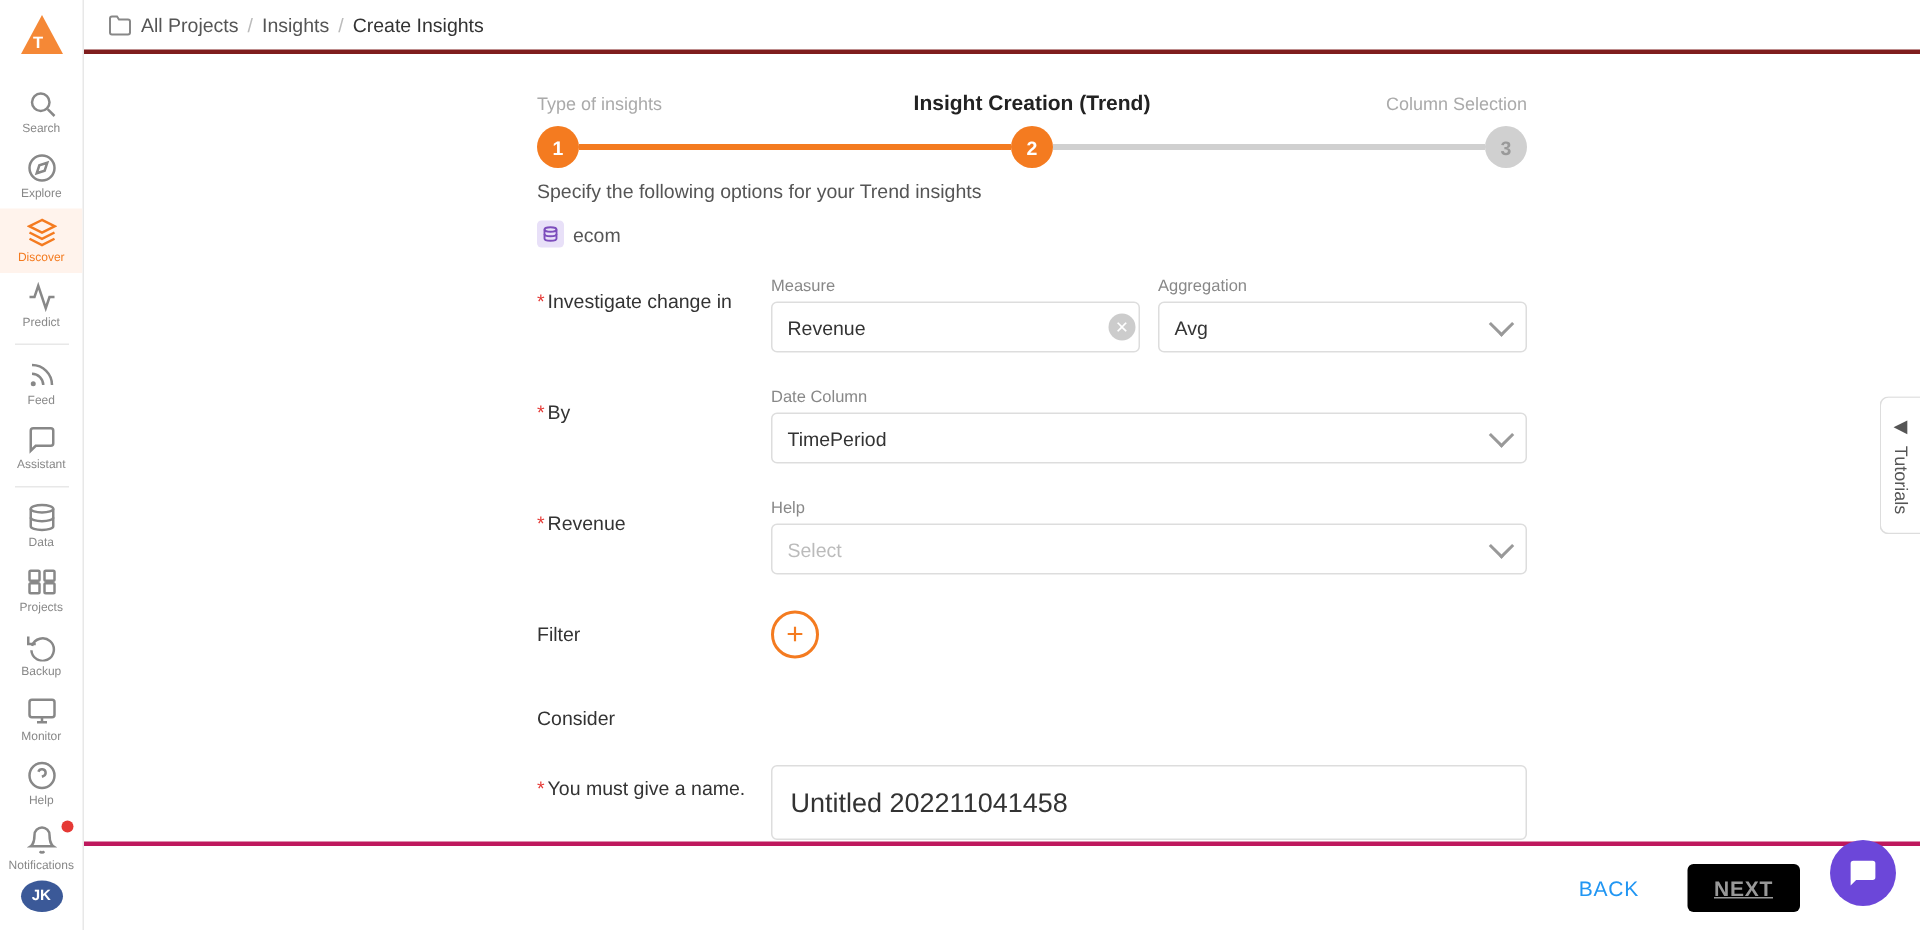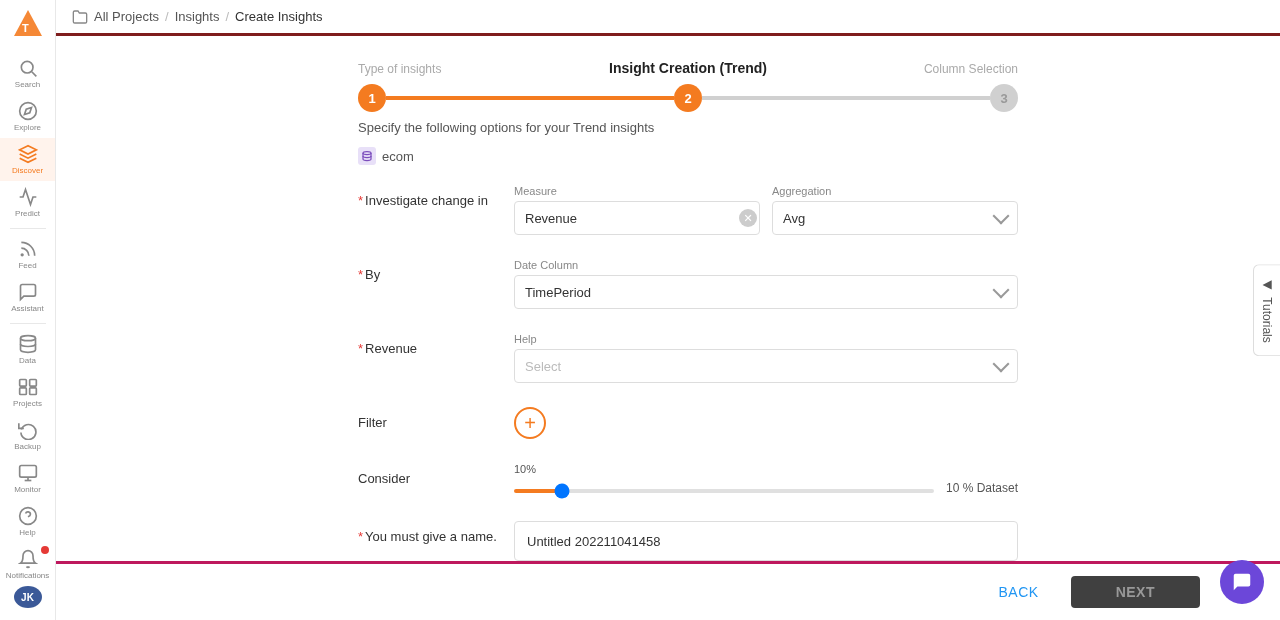--- a/index.html
+++ b/index.html
@@ -225,22 +225,22 @@
     .slider-dataset-label {
       font-size: 12px;
       color: #555;
       white-space: nowrap;
     }
 
     
     .name-input {
       border: 1px solid #ddd;
       border-radius: 4px;
-      padding: 14px 12px;
-      font-size: 13px;
+      padding: 24px 12px;
+      font-size: 18px;
       color: #333;
       background: #fff;
       width: 100%;
       height: 40px;
     }
 
     
     .bottom-bar {
       display: flex;
       justify-content: flex-end;
@@ -254,29 +254,30 @@
       background: transparent;
       border: none;
       color: #2196f3;
       font-size: 14px;
       font-weight: 500;
       cursor: pointer;
       padding: 8px 16px;
       letter-spacing: 0.5px;
     }
     .btn-next {
-      background: #404040;
+      background: #000000;
       border: none;
       color: #999;
       font-size: 14px;
       font-weight: 600;
       cursor: pointer;
-      padding: 8px 45px;
+      padding: 8px 18px;
       border-radius: 4px;
       letter-spacing: 0.5px;
+      text-decoration: underline;
     }
 
     
     .tutorials-tab {
       position: fixed;
       right: 0;
       top: 50%;
       transform: translateY(-50%);
       background: #fff;
       border: 1px solid #ddd;
@@ -534,31 +535,20 @@
 
       <div class="form-row">
         <div class="form-label">Filter</div>
         <div class="form-fields">
           <button class="add-filter-btn">+</button>
         </div>
       </div>
 
       <div class="form-row">
         <div class="form-label">Consider</div>
-        <div class="form-fields">
-          <div class="slider-wrapper">
-            <div class="slider-percent-label">10%</div>
-            <div class="slider-row">
-              <div style="flex:1;position:relative;">
-                <input type="range" min="0" max="100" value="10" class="slider-input" style="appearance: none; width: 100%; height: 4px; border-radius: 2px; outline: none; background: linear-gradient(to right, rgb(244, 123, 32) 10%, rgb(224, 224, 224) 10%); cursor: pointer;">
-              </div>
-              <span class="slider-dataset-label">10 % Dataset</span>
-            </div>
-          </div>
-        </div>
       </div>
 
       <div class="form-row">
         <div class="form-label">
           <span class="required">*</span><span>You must give a name.</span>
         </div>
         <div class="form-fields">
           <input type="text" class="name-input" value="Untitled 202211041458" style="">
         </div>
       </div>

